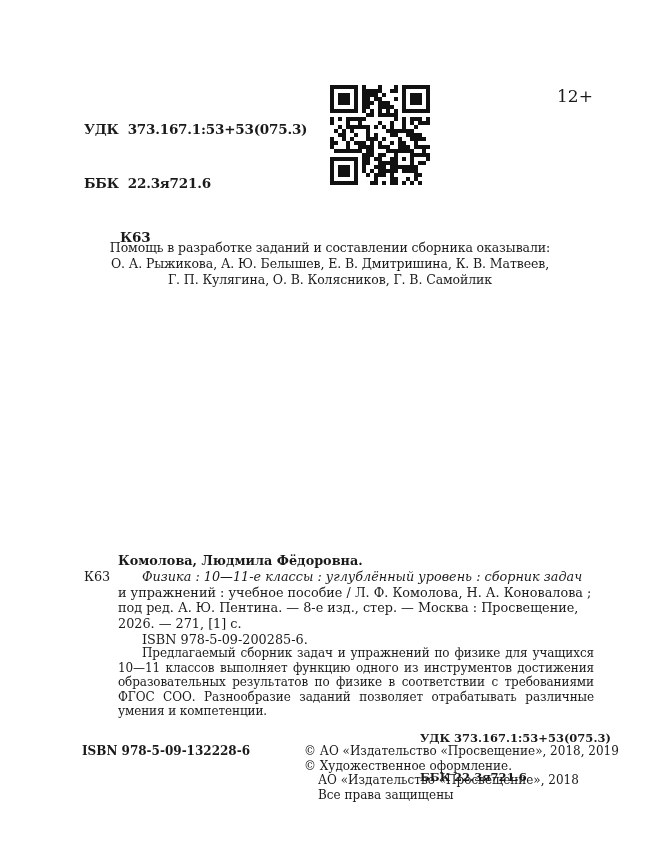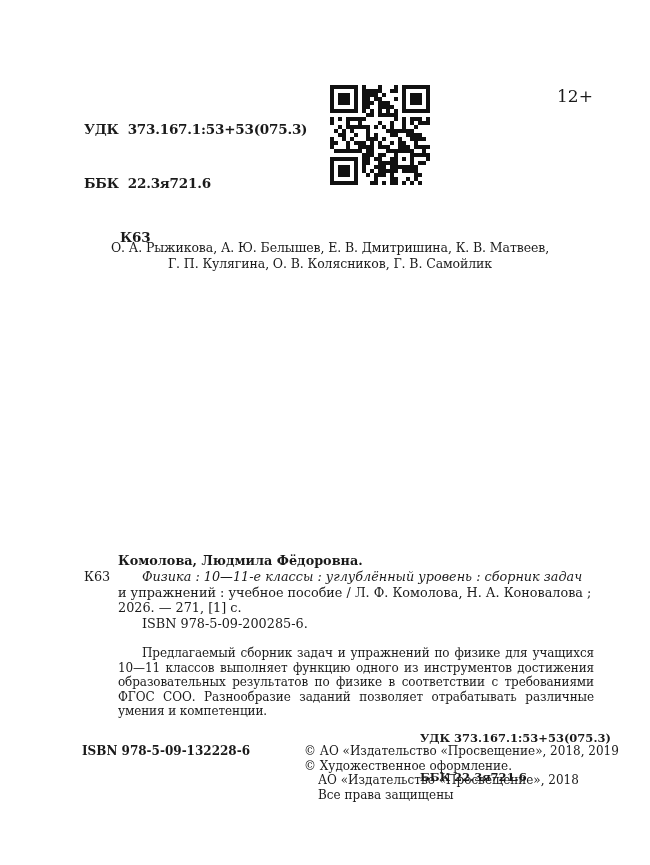--- a/index.html
+++ b/index.html
@@ -384,30 +384,32 @@
       <rect x="16" y="24" width="1" height="1" fill="#111"></rect>
       <rect x="18" y="24" width="1" height="1" fill="#111"></rect>
       <rect x="20" y="24" width="1" height="1" fill="#111"></rect>
       <rect x="22" y="24" width="1" height="1" fill="#111"></rect>
     </svg>
 </div>
 
 <div class="abs age">12+</div>
 
 <div class="abs help">
+  <div>Помощь в разработке заданий и составлении сборника оказывали:</div>
   <div>О. А. Рыжикова, А. Ю. Белышев, Е. В. Дмитришина, К. В. Матвеев,</div>
   <div>Г. П. Кулягина, О. В. Колясников, Г. В. Самойлик</div>
 </div>
 
 <div class="abs biblio">
   <div class="author">Комолова, Людмила Фёдоровна.</div>
   <div class="row">
     <span class="code">К63</span>
     <div class="first">Физика : 10—11-е классы : углублённый уровень : сборник задач</div>
     <div>и упражнений : учебное пособие / Л. Ф. Комолова, Н. А. Коновалова ;</div>
+    <div>под ред. А. Ю. Пентина. — 8-е изд., стер. — Москва : Просвещение,</div>
     <div>2026. — 271, [1] с.</div>
   </div>
   <div class="isbn">ISBN 978-5-09-200285-6.</div>
 </div>
 
 <div class="abs annotation">Предлагаемый сборник задач и упражнений по физике для учащихся 10—11 классов выполняет функцию одного из инструментов достижения образовательных результатов по физике в соответствии с требованиями ФГОС СОО. Разнообразие заданий позволяет отрабатывать различные умения и компетенции.</div>
 
 <div class="abs udk-bottom">
   <div>УДК 373.167.1:53+53(075.3)</div>
   <div>ББК 22.3я721.6</div>

